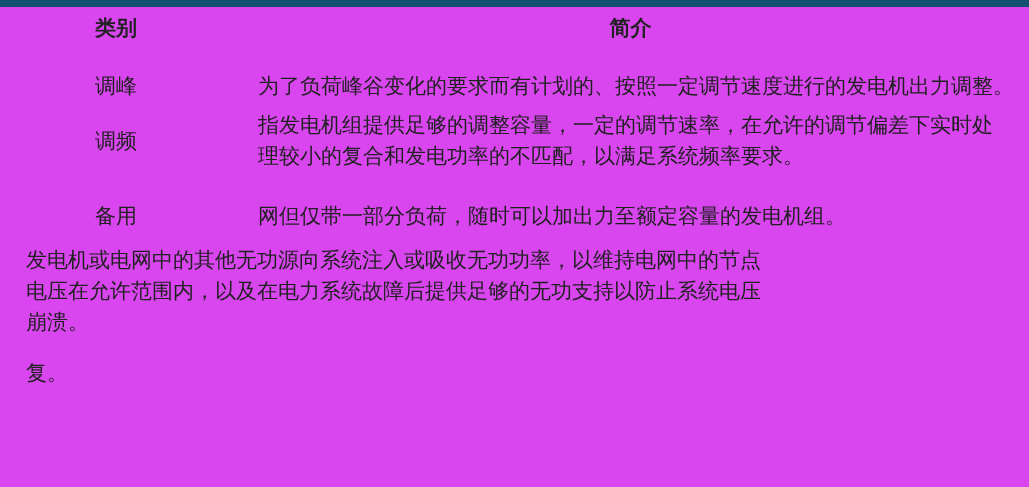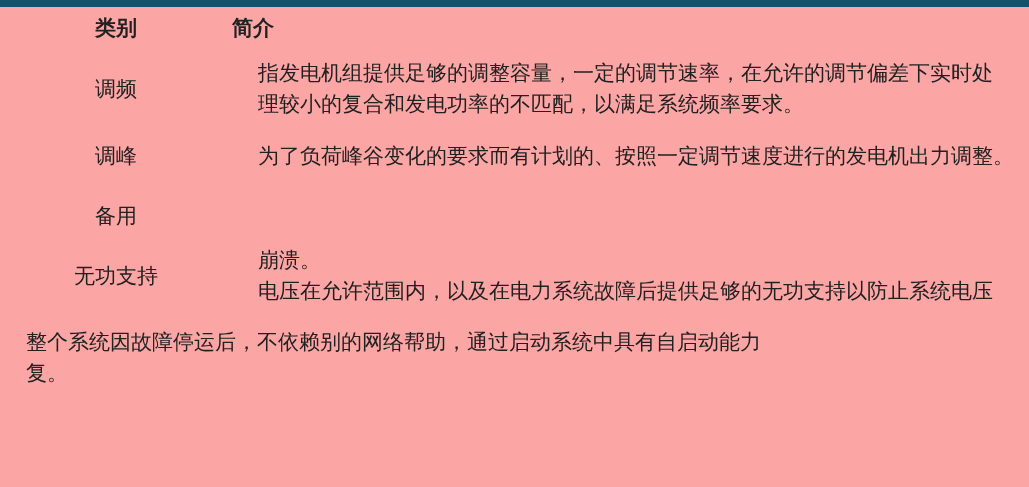--- a/index.html
+++ b/index.html
@@ -4,21 +4,21 @@
 <style>
   html, body {
     margin: 0;
     padding: 0;
     background: #ffffff;
   }
   .page {
     position: relative;
     width: 1029px;
     height: 487px;
-    background: #fca5a5;
+    background: #d946ef;
     overflow: hidden;
     font-family: "Liberation Serif", "DejaVu Serif", serif;
     color: #212121;
   }
   .top-bar {
     width: 100%;
     height: 7px;
     background: #15506f;
   }
   .tbl {
@@ -44,21 +44,21 @@
   .desc-line {
     white-space: nowrap;
   }
   .header-row {
     display: flex;
     align-items: center;
     padding: 6px 0 6px 0;
     font-weight: bold;
   }
   .header-row .col-desc {
-    text-align: left;
+    text-align: center;
     padding-left: 0;
   }
   .r1 { margin-top: 8px; }
   .r2 { margin-top: 21px; }
   .r3 { margin-top: 29px; align-items: flex-end; }
   .r4 { margin-top: 13px; }
   .r5 { margin-top: 20px; }
 </style>
 </head>
 <body>
@@ -66,50 +66,50 @@
 <div class="page">
   <div class="top-bar"></div>
 
   <div class="tbl">
 
     <div class="header-row">
       <div class="col-cat">类别</div>
       <div class="col-desc">简介</div>
     </div>
 
+    <div class="row r2">
+      <div class="col-cat">调峰</div>
+      <div class="col-desc">
+        <div class="desc-line">为了负荷峰谷变化的要求而有计划的、按照一定调节速度进行的发电机出力调整。</div>
+      </div>
+    </div>
+
     <div class="row r1">
       <div class="col-cat">调频</div>
       <div class="col-desc">
         <div class="desc-line">指发电机组提供足够的调整容量，一定的调节速率，在允许的调节偏差下实时处</div>
         <div class="desc-line">理较小的复合和发电功率的不匹配，以满足系统频率要求。</div>
       </div>
     </div>
 
-    <div class="row r2">
-      <div class="col-cat">调峰</div>
-      <div class="col-desc">
-        <div class="desc-line">为了负荷峰谷变化的要求而有计划的、按照一定调节速度进行的发电机出力调整。</div>
-      </div>
-    </div>
-
     <div class="row r3">
       <div class="col-cat">备用</div>
       <div class="col-desc">
+        <div class="desc-line">网但仅带一部分负荷，随时可以加出力至额定容量的发电机组。</div>
       </div>
     </div>
 
     <div class="row r4">
-      <div class="col-cat">无功支持</div>
       <div class="col-desc">
+        <div class="desc-line">发电机或电网中的其他无功源向系统注入或吸收无功功率，以维持电网中的节点</div>
+        <div class="desc-line">电压在允许范围内，以及在电力系统故障后提供足够的无功支持以防止系统电压</div>
         <div class="desc-line">崩溃。</div>
-        <div class="desc-line">电压在允许范围内，以及在电力系统故障后提供足够的无功支持以防止系统电压</div>
       </div>
     </div>
 
     <div class="row r5">
       <div class="col-desc">
-        <div class="desc-line">整个系统因故障停运后，不依赖别的网络帮助，通过启动系统中具有自启动能力</div>
         <div class="desc-line">复。</div>
       </div>
     </div>
 
   </div>
 </div>
 
 </body></html>

